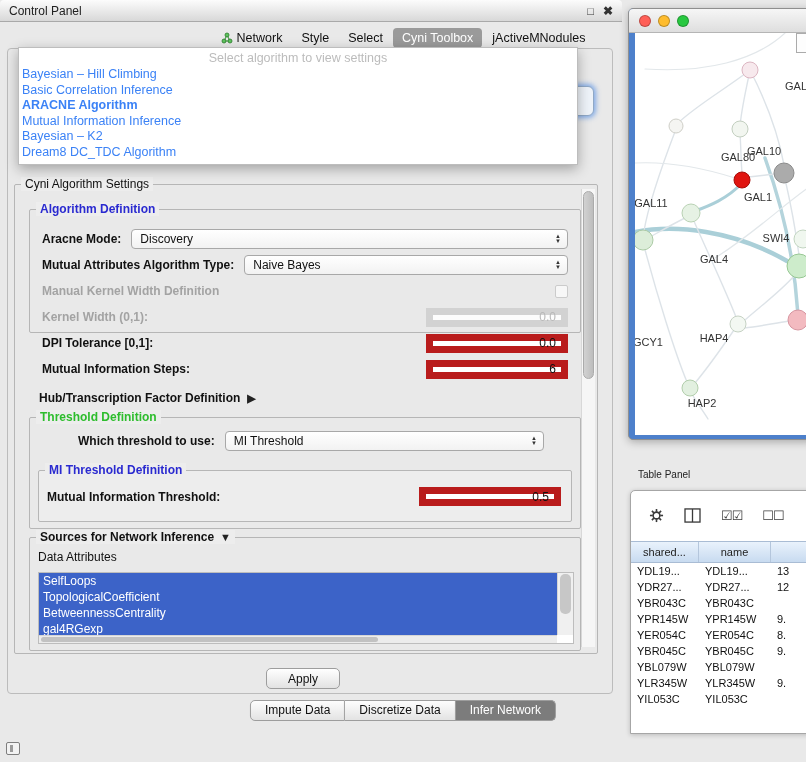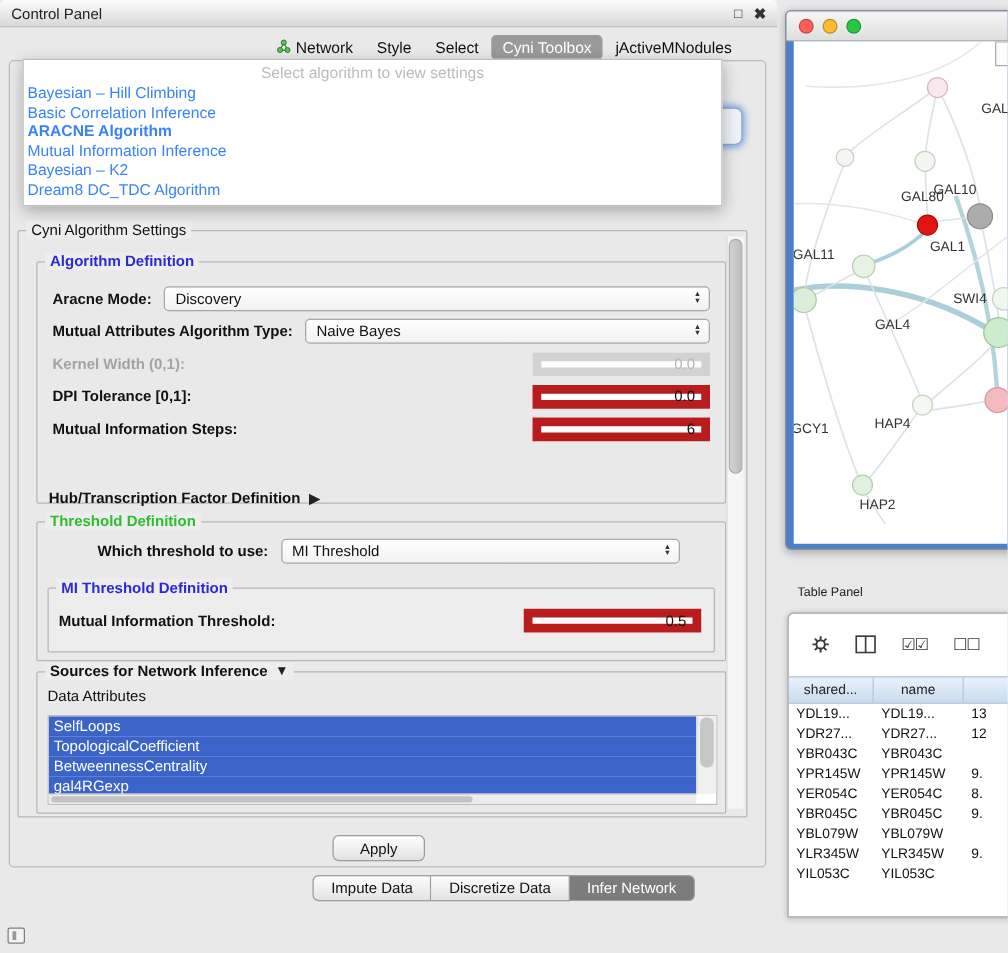--- a/index.html
+++ b/index.html
@@ -7,21 +7,21 @@
   body{position:relative;overflow:hidden;background:#e9e9e9;font-family:"Liberation Sans",sans-serif;color:#111;font-size:12px}
 
   
   #control-panel{left:-2px;top:8px;width:622px;height:726px}
   .titlebar{height:22px;background:linear-gradient(#fcfcfc,#d8d8d8);border-bottom:1px solid #a9a9a9;border-radius:4px 4px 0 0;display:flex;align-items:center;padding:0 9px;font-size:12px;color:#222}
   .titlebar .spacer{flex:1}
   .tb-btn{margin-left:9px;font-size:11px;color:#333;cursor:default}
   .tb-btn.bold{font-weight:bold;font-size:12px}
 
   .tabs{position:absolute;left:0;right:0;top:26px;height:24px;display:flex;justify-content:center;align-items:center;font-size:12.5px}
-  .tab{padding:3px 9px;border-radius:4px;display:flex;align-items:flex-start;gap:4px;color:#111}
+  .tab{padding:3px 9px;border-radius:4px;display:flex;align-items:center;gap:4px;color:#111}
   .tab+.tab{margin-left:1px}
   .tab.active{background:#9a9a9a;color:#fff}
   .tabicon{display:inline-flex;width:12px;height:12px}
 
   .content-frame{position:absolute;left:7px;top:48px;width:606px;height:646px;border:1px solid #bcbcbc;border-radius:4px}
 
   .combo-fragment{position:absolute;left:552px;top:86px;width:42px;height:30px;border-radius:6px;background:#eef3f9;border:1px solid #8fa8c6;box-shadow:0 0 5px 2px rgba(95,150,230,.75);z-index:20}
   .dropdown{position:absolute;left:18px;top:47px;width:560px;height:118px;background:#fff;border:1px solid #bdbdbd;box-shadow:0 4px 12px rgba(0,0,0,.3);z-index:30;padding-top:2px}
   .dd-placeholder{color:#bcbcbc;text-align:center;font-size:12.5px;line-height:17px}
   .dd-item{font-size:12.5px;line-height:15.6px;padding:0 3px;color:#3b82f6;white-space:nowrap}
@@ -29,21 +29,21 @@
 
   .groupbox{position:absolute;border:1px solid #b6b6b6;border-radius:2px}
   .legend{position:absolute;top:-8px;left:6px;background:#ededed;padding:0 4px;font-size:12px;white-space:nowrap}
   .legend.blue{color:#2a2ad0;font-weight:bold}
   .legend.green{color:#2dbd2d;font-weight:bold}
 
   #settings-group{left:14px;top:184px;width:584px;height:470px}
   .vscroll{position:absolute;right:2px;top:4px;width:14px;height:458px;background:#f6f6f6;border-left:1px solid #d8d8d8}
   .vscroll .thumb{position:absolute;left:1px;top:2px;width:11px;height:188px;background:linear-gradient(90deg,#d2d2d2,#bdbdbd);border:1px solid #ababab;border-radius:6px}
 
-  #algdef-group{left:14px;top:24px;width:552px;height:194px;padding:16px 12px 0 12px}
+  #algdef-group{left:14px;top:24px;width:552px;height:124px;padding:16px 12px 0 12px}
   .row{display:flex;align-items:center;height:26px}
   .row .lbl{font-weight:bold;font-size:12px;white-space:nowrap}
   .row .lbl.dis{color:#a3a3a3}
   .combo{height:20px;background:linear-gradient(#ffffff,#f2f2f2);border:1px solid #a8a8a8;border-radius:4px;display:flex;align-items:center;font-size:12px;padding:0 3px 0 8px;flex:1;margin-left:10px}
   .combo .val{flex:1;white-space:nowrap}
   .combo .arrows{width:12px;display:flex;flex-direction:column;align-items:center;font-size:6px;line-height:5px;color:#333}
   .tinput{height:19px;width:142px;margin-left:auto;border:7px solid #b91c1c;background:#fff;font-size:12px;display:flex;align-items:center;justify-content:flex-end;padding:0 5px}
   .tinput.dis{border-color:#d2d2d2;color:#b8b8b8;background:#fcfcfc}
   .checkbox{width:13px;height:13px;margin-left:auto;border:1px solid #cbcbcb;background:#f7f7f7;border-radius:2px}
 
@@ -174,20 +174,24 @@
         <span class="lbl">Mutual Attributes Algorithm Type:</span>
         <div class="combo">
           <span class="val">Naive Bayes</span>
           <span class="arrows">
               <i>▲</i>
               <i>▼</i>
             </span>
         </div>
       </div>
 
+      <div class="row">
+        <span class="lbl dis">Manual Kernel Width Definition</span>
+        <span class="checkbox"></span>
+      </div>
 
       <div class="row">
         <span class="lbl dis">Kernel Width (0,1):</span>
         <span class="tinput dis">0.0</span>
       </div>
 
       <div class="row">
         <span class="lbl">DPI Tolerance [0,1]:</span>
         <span class="tinput">0.0</span>
       </div>

